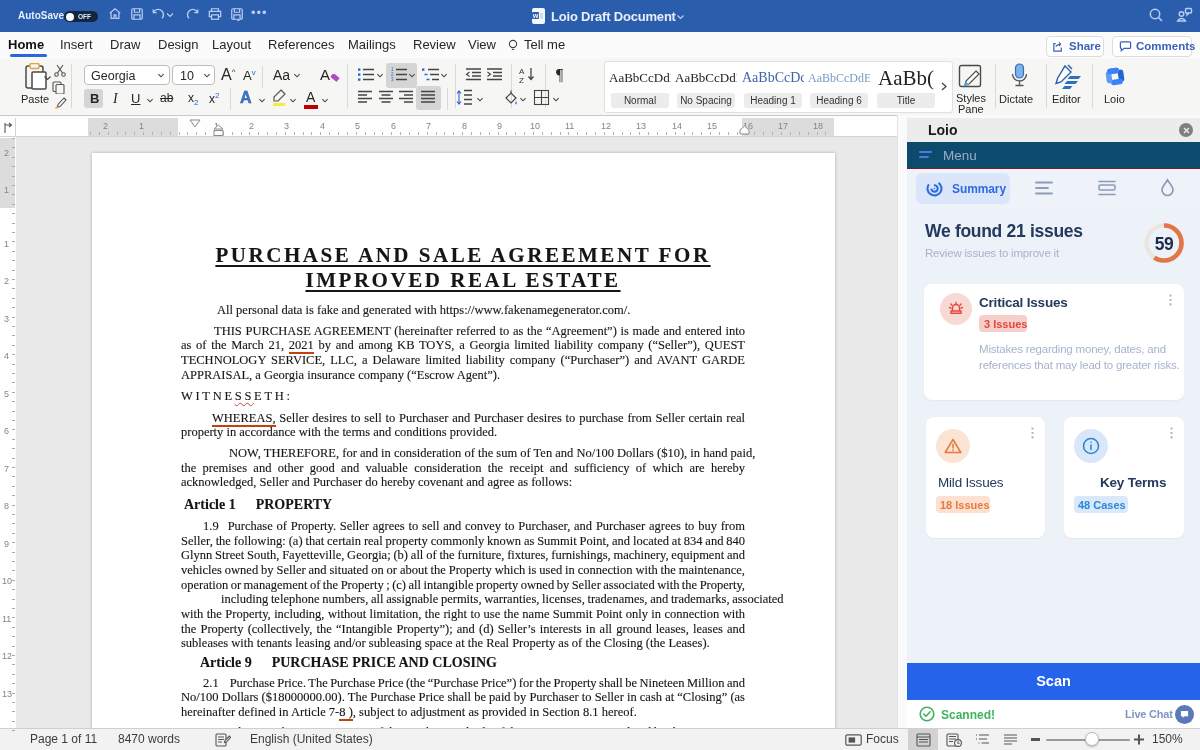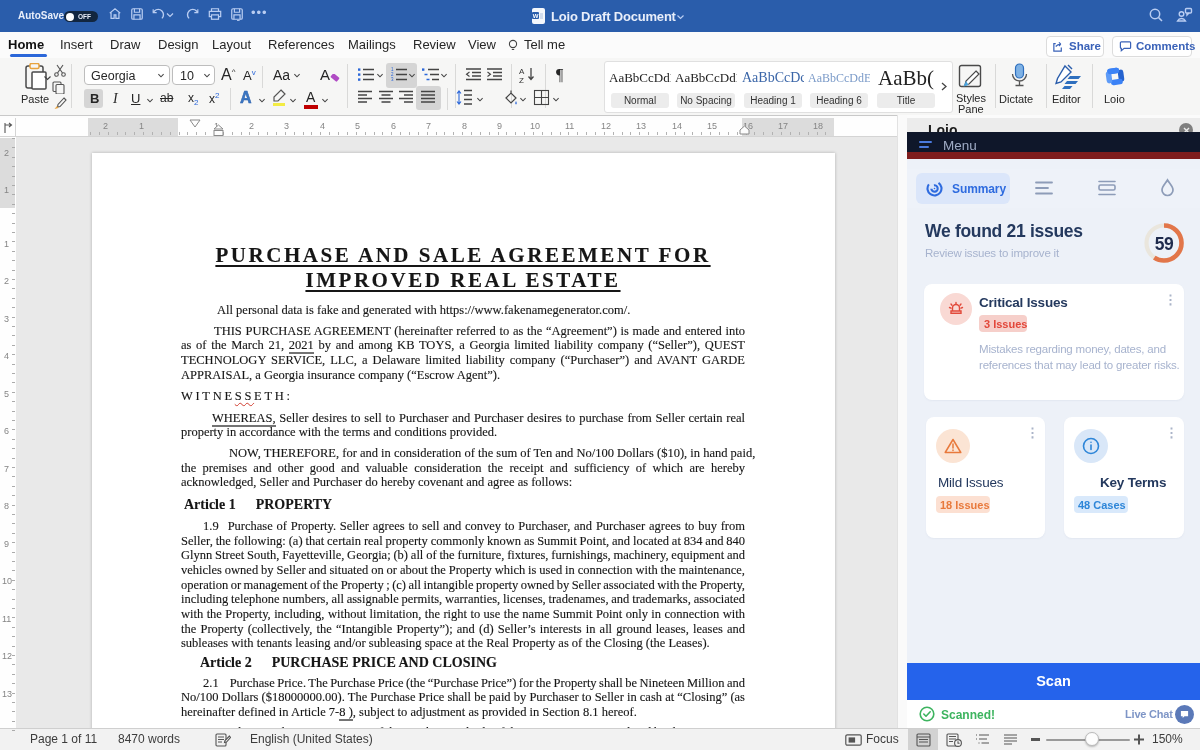--- a/index.html
+++ b/index.html
@@ -31,29 +31,29 @@
   #hruler { left:16px; top:118px; width:881px; height:19px; background:#fefefe; border-bottom:1px solid #d4d4d4; }
   #vruler { left:0; top:118px; width:16px; height:610px; background:#fefefe; z-index:5; }
   .rnum { position:absolute; font-size:9px; color:#858585; }
 
   
   #docarea { left:0; top:137px; width:897px; height:591px; background:#e9e9e9; overflow:hidden; }
   #page { position:absolute; left:92px; top:16px; width:743px; height:600px; background:#fff; box-shadow:0 0 3px rgba(0,0,0,0.25); }
   #doccontent { position:absolute; left:89px; top:90px; width:564px; font-family:"Liberation Serif", serif; font-size:12.5px; color:#161616; -webkit-text-stroke:0.12px #161616; }
   .dline { text-align:justify; text-align-last:justify; white-space:nowrap; height:14.7px; line-height:14.7px; }
   .dlast { text-align:left; text-align-last:left; }
-  .bluu { border-bottom:2px solid #737373; }
+  .bluu { border-bottom:2px solid #c2410c; }
 
   
   #scrollstrip { left:897px; top:115px; width:10px; height:613px; background:#fafafa; border-left:1px solid #e2e2e2; }
 
   
   #panel { left:907px; top:115px; width:293px; height:613px; background:#edf1f8; }
   #panelhead { position:absolute; left:0; top:3px; width:293px; height:24px; background:#ececec; }
-  #menurow { position:absolute; left:0; top:17px; width:293px; height:27px; background:#0f172a; border-bottom:7px solid #7f1d1d; }
+  #menurow { position:absolute; left:0; top:27px; width:293px; height:27px; background:#0c4a6e; border-bottom:1px solid #7f1d1d; }
   #tabrow2 { position:absolute; left:0; top:54px; width:293px; height:39px; background:#eef2f9; }
   .card { position:absolute; background:#fff; border-radius:8px; box-shadow:0 1px 2px rgba(60,80,140,0.06); }
   .navy { color:#24395e; }
   .muted { color:#a7b3ce; }
 
   
   #statusbar { left:0; top:728px; width:1200px; height:22px; background:#f2f2f2; border-top:1px solid #cfcfcf; font-size:12px; color:#3c3c3c; }
   .sbi { position:absolute; top:3px; }
 </style>
 </head>
@@ -422,25 +422,25 @@
     <div class="dline dlast">property in accordance with the terms and conditions provided.</div>
     <div class="dline" style="margin-top:6.1px;"><span style="margin-left:48px;">NOW,</span> THEREFORE, for and in consideration of the sum of Ten and No/100 Dollars ($10), in hand paid,</div>
     <div class="dline">the premises and other good and valuable consideration the receipt and sufficiency of which are hereby</div>
     <div class="dline dlast">acknowledged, Seller and Purchaser do hereby covenant and agree as follows:</div>
     <div class="dline dlast" style="margin-top:8.2px; font-weight:bold; font-size:14px;"><span style="margin-left:3px;">Article 1</span><span style="display:inline-block; width:20px;"></span>PROPERTY</div>
     <div class="dline" style="margin-top:6px;"><span style="margin-left:22px;">1.9</span><span style="display:inline-block; width:9px;"></span>Purchase of Property. Seller agrees to sell and convey to Purchaser, and Purchaser agrees to buy from</div>
     <div class="dline" style="word-spacing:-0.45px;">Seller, the following: (a) that certain real property commonly known as Summit Point, and located at 834 and 840</div>
     <div class="dline" style="word-spacing:-0.45px;">Glynn Street South, Fayetteville, Georgia; (b) all of the furniture, fixtures, furnishings, machinery, equipment and</div>
     <div class="dline" style="word-spacing:-0.45px;">vehicles owned by Seller and situated on or about the Property which is used in connection with the maintenance,</div>
     <div class="dline" style="word-spacing:-0.85px;">operation or management of the Property ; (c) all intangible property owned by Seller associated with the Property,</div>
-    <div class="dline" style="word-spacing:-0.45px;">including telephone numbers, all assignable permits, warranties, licenses, tradenames, and trademarks, associated</div>
+    <div class="dline" style="word-spacing:-0.45px;margin-left:40px;">including telephone numbers, all assignable permits, warranties, licenses, tradenames, and trademarks, associated</div>
     <div class="dline">with the Property, including, without limitation, the right to use the name Summit Point only in connection with</div>
     <div class="dline">the Property (collectively, the “Intangible Property”); and (d) Seller’s interests in all ground leases, leases and</div>
     <div class="dline dlast">subleases with tenants leasing and/or subleasing space at the Real Property as of the Closing (the Leases).</div>
-    <div class="dline dlast" style="margin-top:4.5px; font-weight:bold; font-size:14px;"><span style="margin-left:19px;">Article 2</span><span style="display:inline-block; width:20px;"></span>PURCHASE PRICE AND CLOSING</div>
+    <div class="dline dlast" style="margin-top:4.5px; font-weight:bold; font-size:14px;"><span style="margin-left:19px;">Article 9</span><span style="display:inline-block; width:20px;"></span>PURCHASE PRICE AND CLOSING</div>
     <div class="dline" style="margin-top:5.5px; word-spacing:-0.7px;"><span style="margin-left:22px;">2.1</span><span style="display:inline-block; width:11px;"></span>Purchase Price. The Purchase Price (the “Purchase Price”) for the Property shall be Nineteen Million and</div>
     <div class="dline">No/100 Dollars ($18000000.00). The Purchase Price shall be paid by Purchaser to Seller in cash at “Closing” (as</div>
     <div class="dline dlast">hereinafter defined in Article 7-<span class="bluu">8 )</span>, subject to adjustment as provided in Section 8.1 hereof.</div>
     <div class="dline" style="margin-top:4.9px; word-spacing:-0.5px;"><span style="margin-left:22px;">2.2</span><span style="display:inline-block; width:11px;"></span>Closing. The consummation of the purchase and sale of the Property as contemplated by this Agreement</div>
   </div>
  </div>
 </div>
 <div id="scrollstrip" class="abs"></div>
 <div id="panel" class="abs">
   <div style="position:absolute; left:0; top:0; width:293px; height:3px; background:#fbfbfb;"></div>

